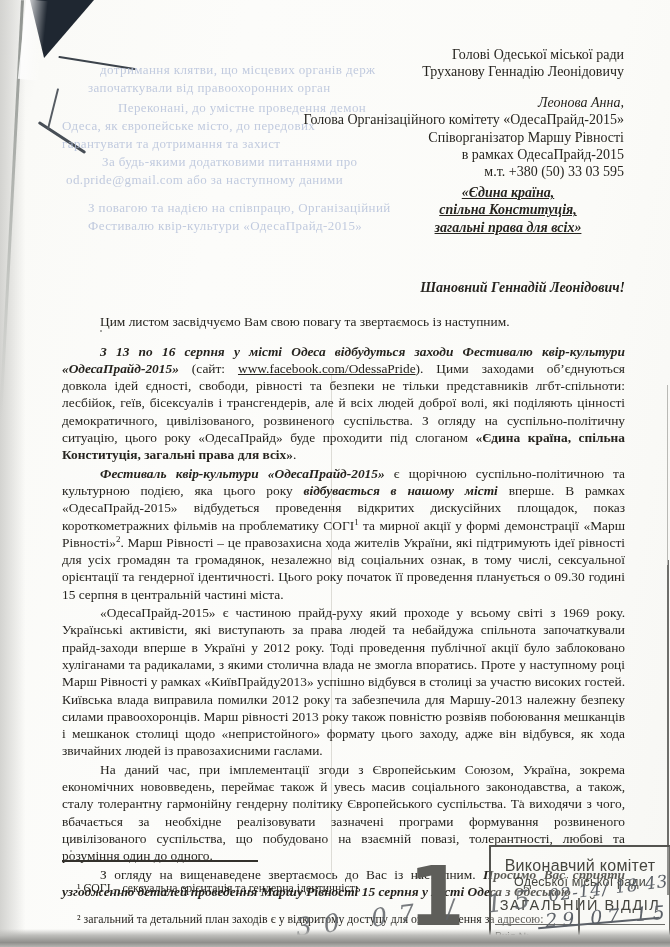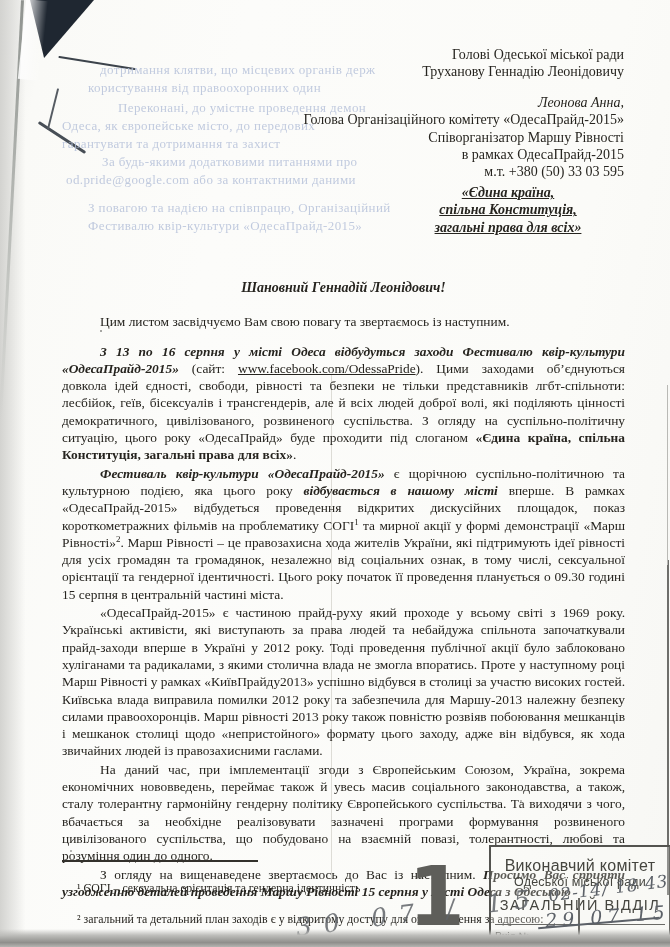--- a/index.html
+++ b/index.html
@@ -32,21 +32,21 @@
     font-size:13px;letter-spacing:.4px;white-space:nowrap;}
   
   .addr{position:absolute;top:46px;right:46px;text-align:right;font-size:14px;line-height:17.4px;}
   .addr .it{font-style:italic;}
   .addr .gap{height:13px;}
   .dateblk{position:absolute;top:184px;right:42px;width:240px;text-align:center;
     font-size:14px;line-height:17.4px;font-style:italic;font-weight:600;}
   .dateblk .first{text-align:right;padding-right:4px;}
   .dateblk .ul{text-decoration:underline;}
   .letter{position:absolute;top:279px;left:62px;width:563px;font-size:13.4px;line-height:17.3px;text-align:justify;}
-  .salut{text-align:center;font-style:italic;font-weight:600;margin-bottom:17px;font-size:14px;}
+  .salut{text-align:right;font-style:italic;font-weight:600;margin-bottom:17px;font-size:14px;}
   .letter p{margin:0 0 1px 0;text-indent:38px;}
   .letter p.first{margin-bottom:12px;}
   .b{font-weight:bold;}
   .bi{font-weight:bold;font-style:italic;}
   .u{text-decoration:underline;}
   .sup{font-size:9px;vertical-align:super;line-height:0;}
   
   .fnrule{position:absolute;left:62px;top:860px;width:196px;height:1.5px;background:#33312c;}
   .footnotes{position:absolute;left:62px;top:866px;width:560px;font-size:11.8px;line-height:15.5px;}
   .footnotes div{margin:15px;}
@@ -80,26 +80,26 @@
   <div class="corner-hi"></div>
   <div class="staple1"></div>
   <div class="staple2"></div>
   <div class="staple3"></div>
   <div class="fold-line"></div>
   <div class="right-edge"></div>
   <div class="right-edge2"></div>
   <div class="speck" style="left:100px;top:330px;"></div>
 
   <div class="bleed" style="top:62px;left:100px;">дотримання клятви, що місцевих органів держ</div>
-  <div class="bleed" style="top:80px;left:88px;">користування від правоохоронних один</div>
+  <div class="bleed" style="top:80px;left:88px;">започаткували від правоохоронних орган</div>
   <div class="bleed" style="top:100px;left:118px;">Переконані, до умістне проведення демон</div>
   <div class="bleed" style="top:118px;left:62px;">Одеса, як європейське місто, до передових</div>
   <div class="bleed" style="top:154px;left:102px;">За будь-якими додатковими питаннями про</div>
   <div class="bleed" style="top:136px;left:62px;">гарантувати та дотримання та захист</div>
-  <div class="bleed" style="top:172px;left:66px;">od.pride@google.com або за контактними даними</div>
+  <div class="bleed" style="top:172px;left:66px;">od.pride@gmail.com або за наступному даними</div>
   <div class="bleed" style="top:200px;left:88px;">З повагою та надією на співпрацю, Організаційний</div>
   <div class="bleed" style="top:218px;left:88px;">Фестивалю квір-культури «ОдесаПрайд-2015»</div>
 
   <div class="addr">
     <div>Голові Одеської міської ради</div>
     <div>Труханову Геннадію Леонідовичу</div>
     <div class="gap"></div>
     <div class="it">Леонова Анна,</div>
     <div>Голова Організаційного комітету «ОдесаПрайд-2015»</div>
     <div>Співорганізатор Маршу Рівності</div>

